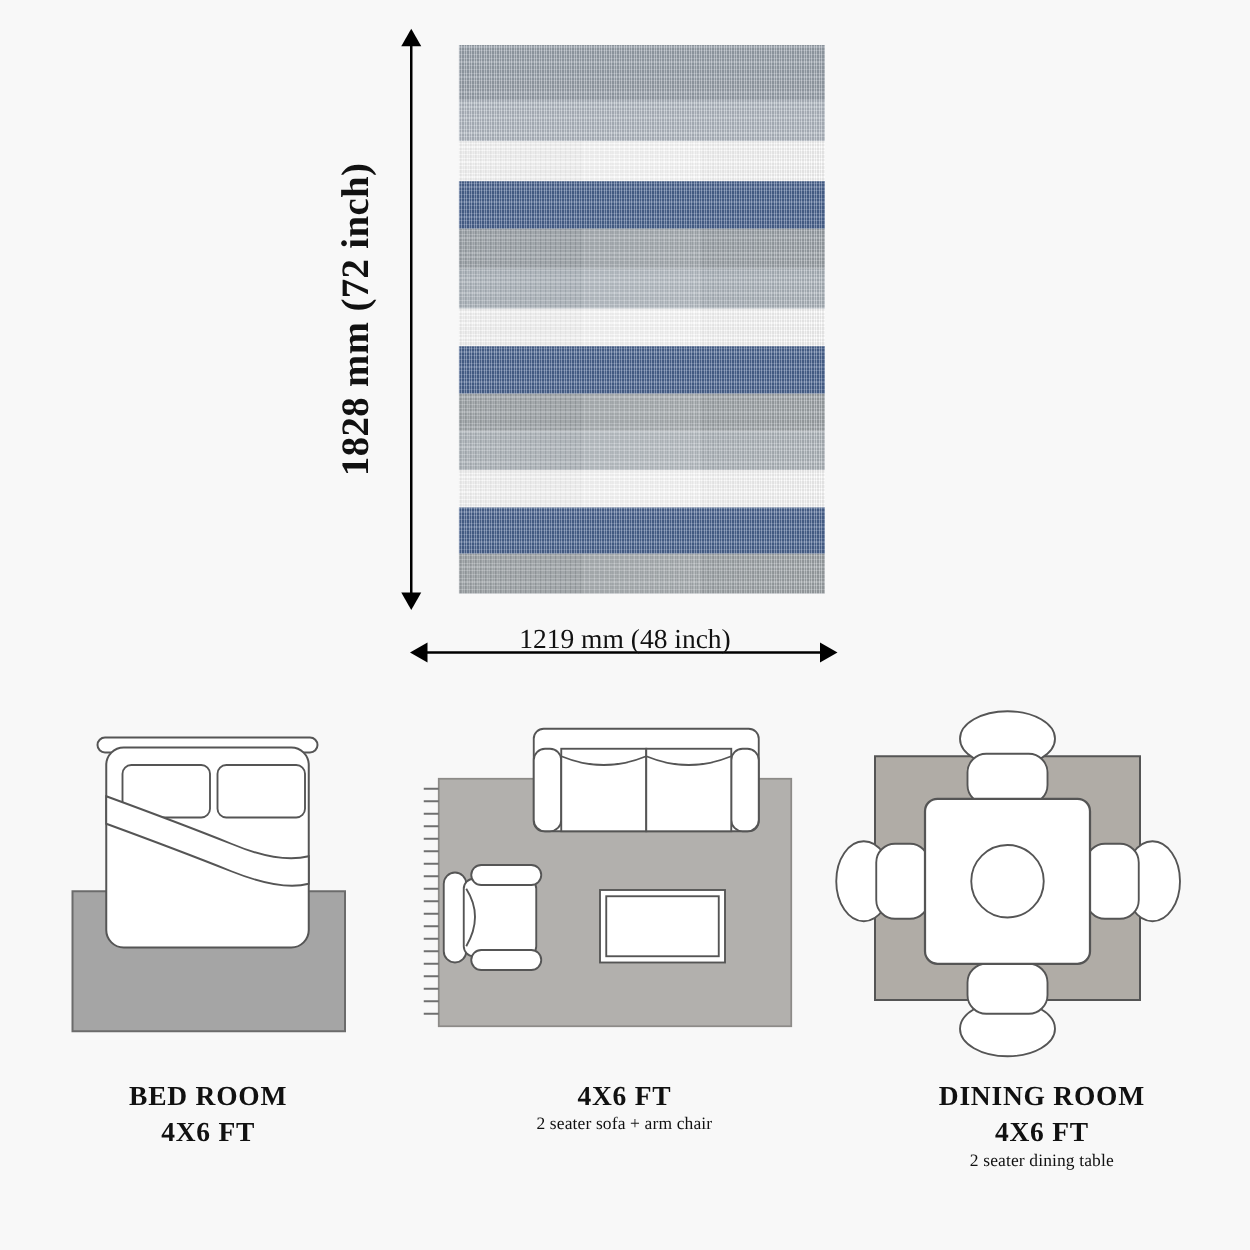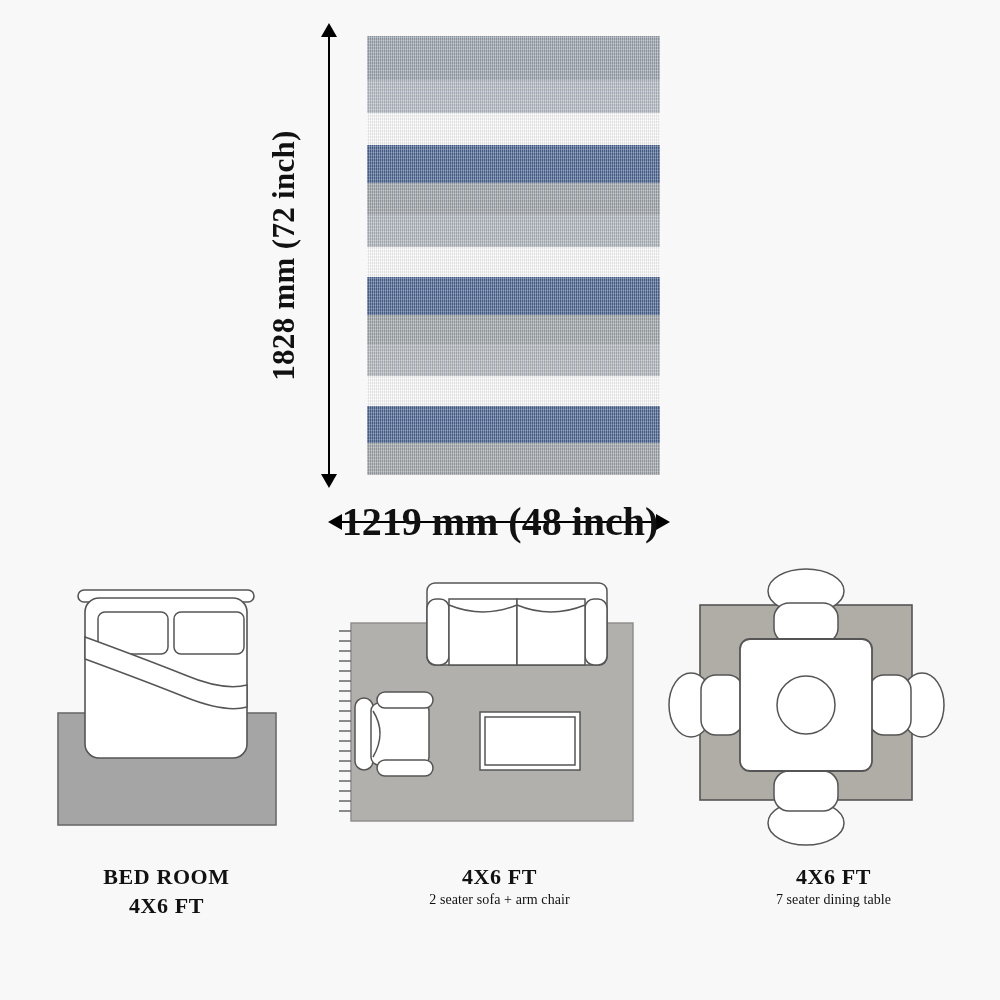--- a/index.html
+++ b/index.html
@@ -98,22 +98,22 @@
     border-bottom: 8px solid transparent;
   }
   #h-arrow .head.left  { left: -13px;  border-right: 14px solid #000; }
   #h-arrow .head.right { right: -13px; border-left: 14px solid #000; }
 
   #h-label {
     position: absolute;
     left: 300px; top: 498px;
     width: 400px;
     text-align: center;
-    font-size: 40px;
-    font-weight: bold;
+    font-size: 22px;
+    font-weight: normal;
     white-space: nowrap;
   }
 
   
   #rooms {
     position: absolute;
     left: 0; top: 565px;
     width: 1000px; height: 435px;
   }
   .room {
@@ -288,17 +288,18 @@
 
           <ellipse cx="255" cy="140" rx="22" ry="32"></ellipse>
           <rect x="202" y="110" width="42" height="60" rx="15"></rect>
         </g>
 
         <rect x="73" y="74" width="132" height="132" rx="10" fill="#ffffff" stroke="#555" stroke-width="1.8"></rect>
         <circle cx="139" cy="140" r="29" fill="#ffffff" stroke="#555" stroke-width="1.5"></circle>
       </svg>
     </div>
     <div class="room-caption">
+      <div class="cap-title">DINING ROOM</div>
       <div class="cap-size">4X6 FT</div>
-      <div class="cap-note">7 seater dining table</div>
+      <div class="cap-note">2 seater dining table</div>
     </div>
   </div>
 </div>
 
 </body></html>

